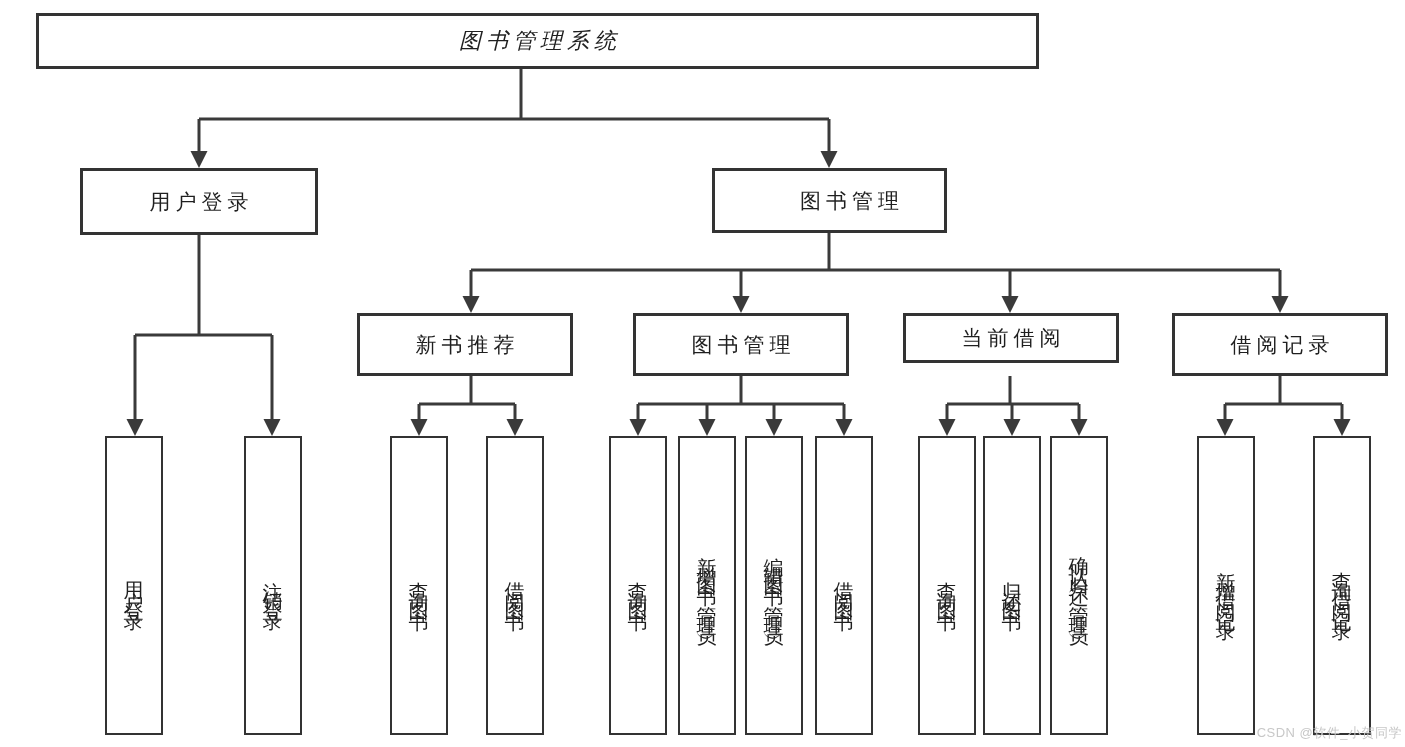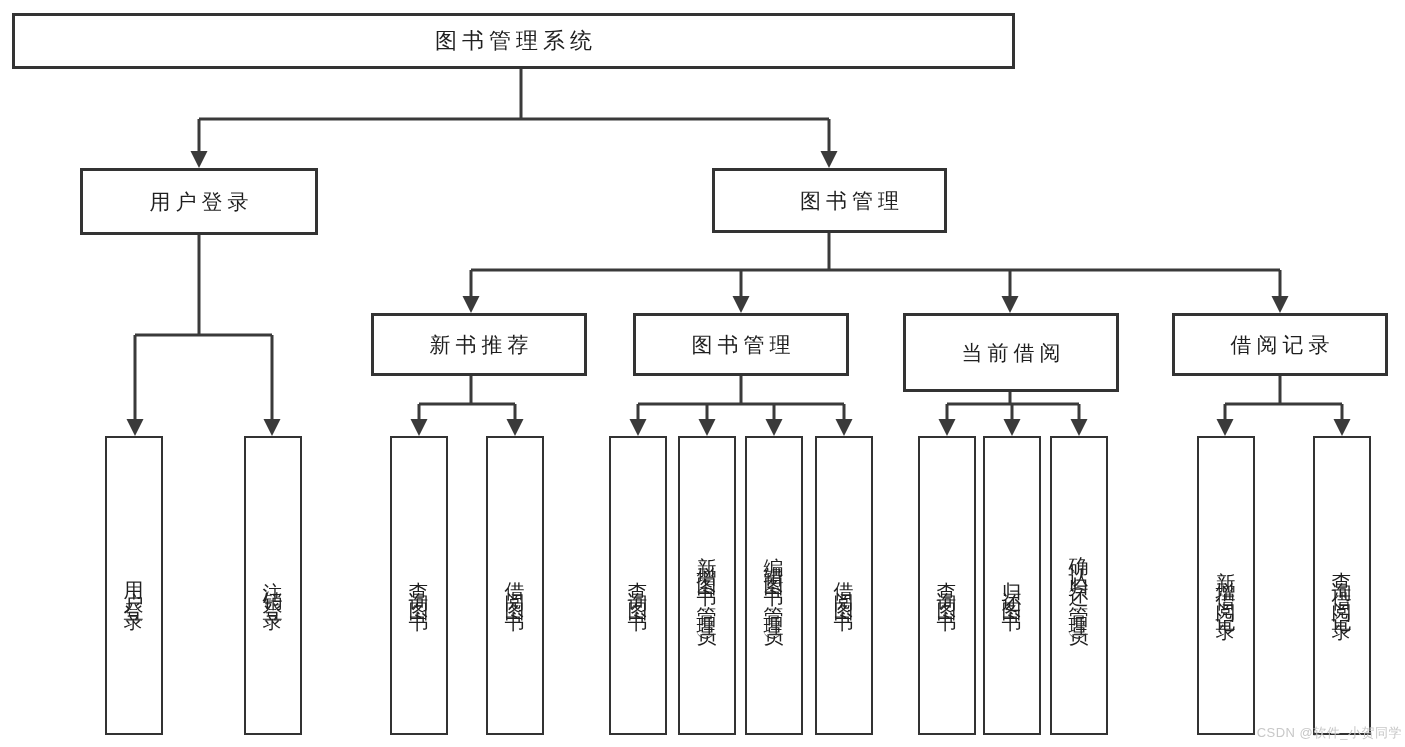--- a/index.html
+++ b/index.html
@@ -108,38 +108,38 @@
 
       <polygon points="938.5,419 955.5,419 947,436"></polygon>
       <polygon points="1003.5,419 1020.5,419 1012,436"></polygon>
       <polygon points="1070.5,419 1087.5,419 1079,436"></polygon>
 
       <polygon points="1216.5,419 1233.5,419 1225,436"></polygon>
       <polygon points="1333.5,419 1350.5,419 1342,436"></polygon>
     </g>
   </svg>
 
-  <div class="box root-box" style="left:12px; top:13px; width:1003px; height:56px;">
+  <div class="box root-box" style="left:36px; top:13px; width:1003px; height:56px;font-style:italic;">
     <span class="hlabel">图书管理系统</span>
   </div>
 
   <div class="box" style="left:80px; top:168px; width:238px; height:67px;">
     <span class="hlabel">用户登录</span>
   </div>
   <div class="box" style="left:712px; top:168px; width:235px; height:65px;padding-left:40px;">
     <span class="hlabel">图书管理</span>
   </div>
 
-  <div class="box" style="left:371px; top:313px; width:216px; height:63px;">
+  <div class="box" style="left:357px; top:313px; width:216px; height:63px;">
     <span class="hlabel">新书推荐</span>
   </div>
   <div class="box" style="left:633px; top:313px; width:216px; height:63px;">
     <span class="hlabel">图书管理</span>
   </div>
-  <div class="box" style="left:903px; top:313px; width:216px; height:79px;">
+  <div class="box" style="left:903px; top:313px; width:216px; height:50px;">
     <span class="hlabel">当前借阅</span>
   </div>
   <div class="box" style="left:1172px; top:313px; width:216px; height:63px;">
     <span class="hlabel">借阅记录</span>
   </div>
 
   <div class="box leaf" style="left:105px; top:436px; width:58px; height:299px;">
     <span class="vlabel">用户登录</span>
   </div>
   <div class="box leaf" style="left:244px; top:436px; width:58px; height:299px;">

